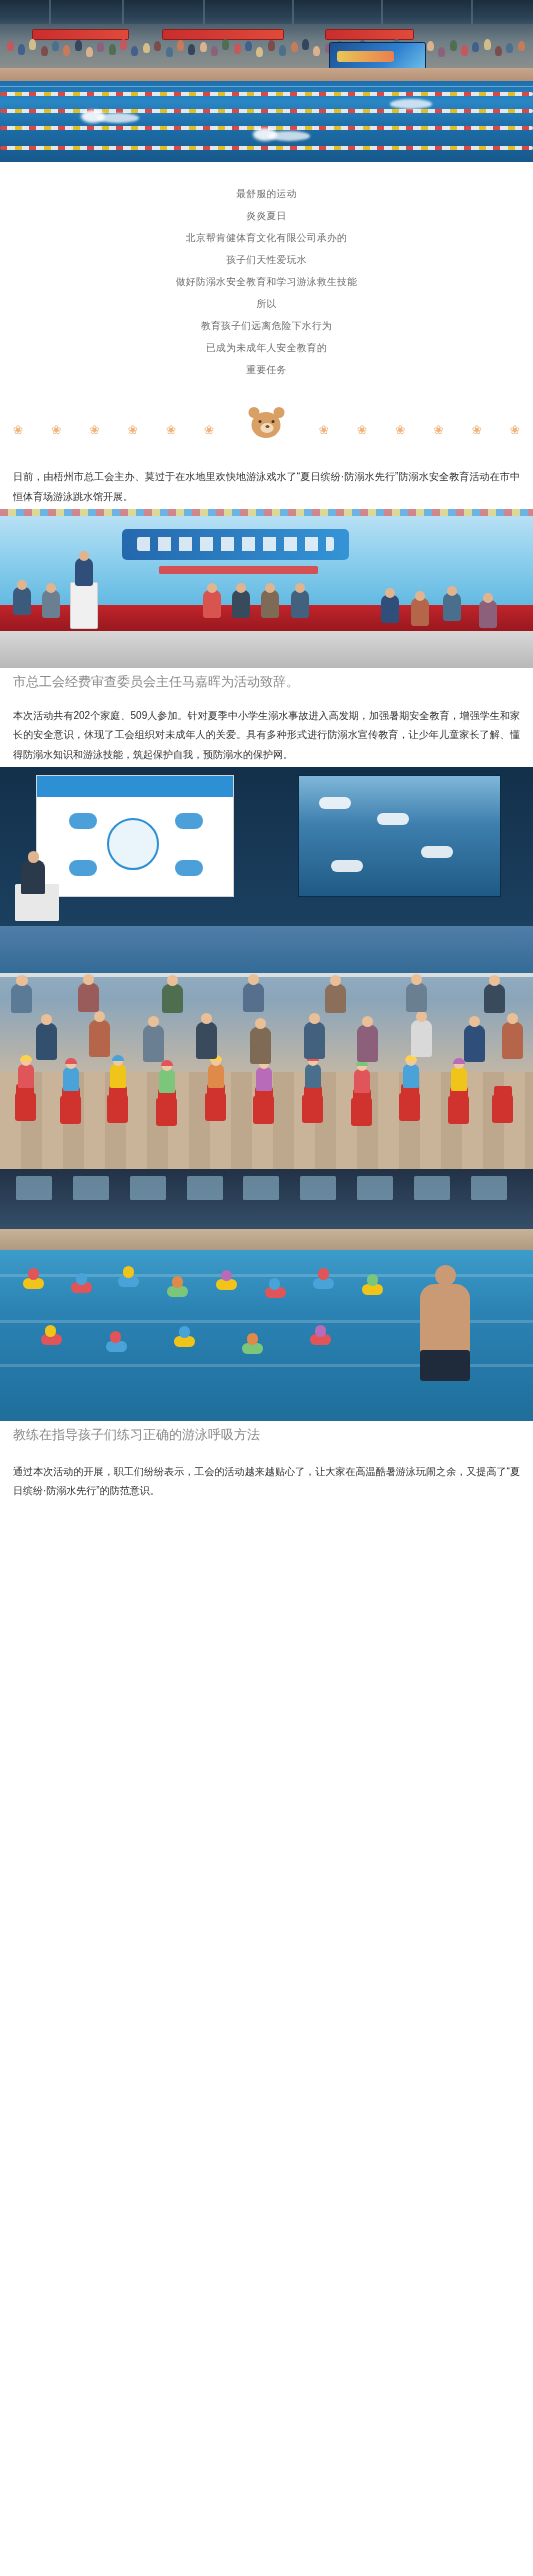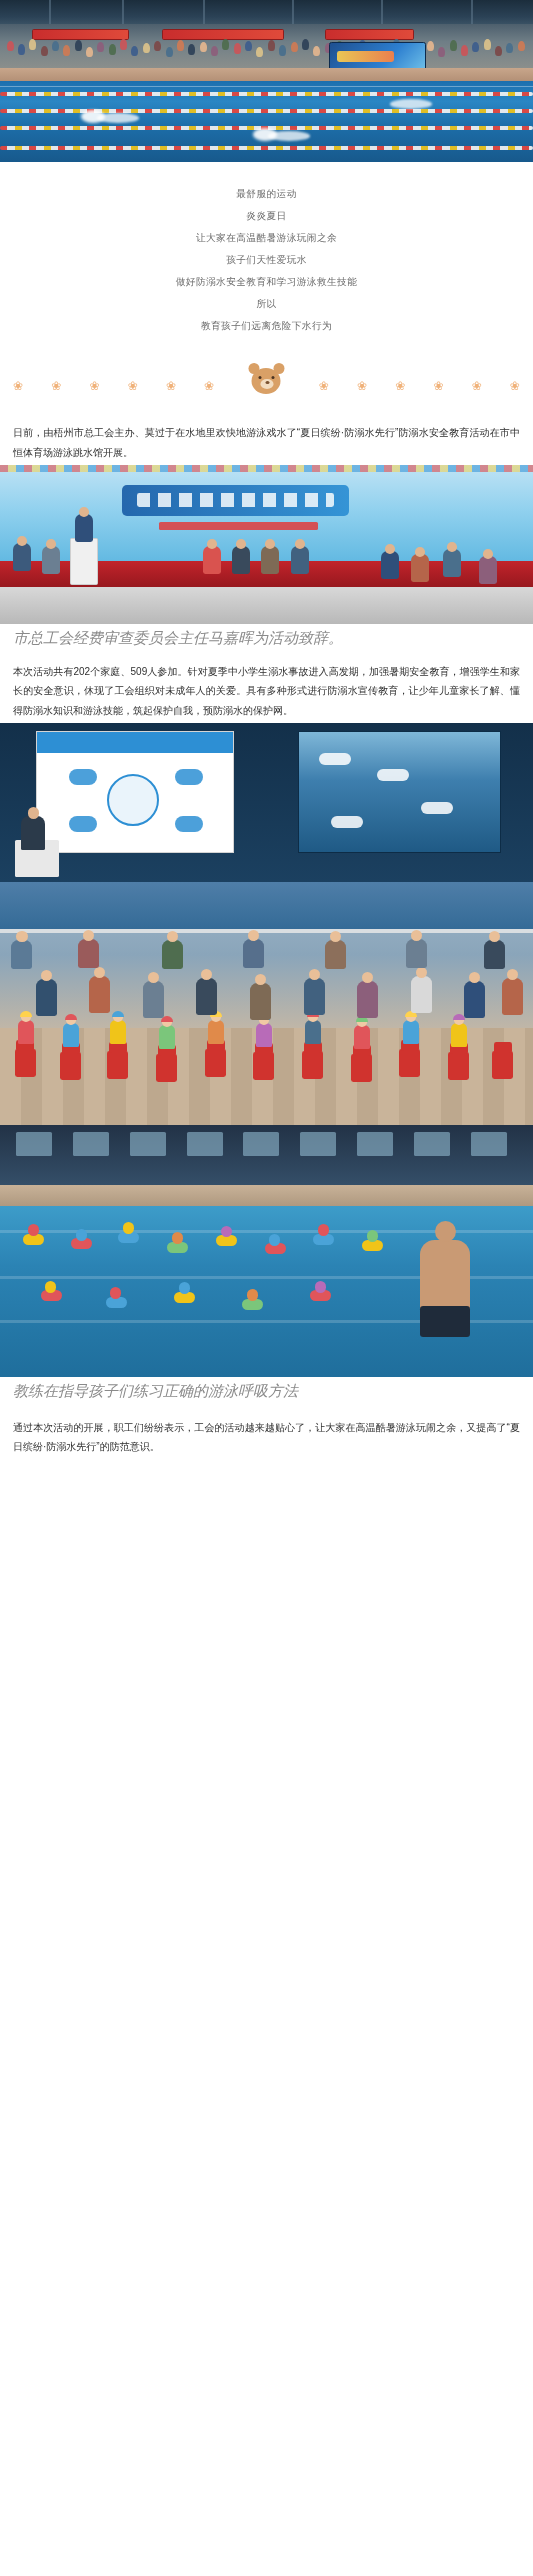--- a/index.html
+++ b/index.html
@@ -118,24 +118,23 @@
   
   .para {
     padding: 4.9px 13px 3.2px;
     font-size: 10px;
     line-height: 19.5px;
     color: #2f2f2f;
     text-align: justify;
   }
   .caption {
     padding: 6.5px 13px 11.4px;
-    font-size: 15px;
+    font-size: 13px;
     color: #8a8a8a;
     line-height: 14.6px;
-    font-style: italic;
   }
 
   
   .p2 { height: 159px; background:#2f4f72; }
   .p2 .backdrop {
     position:absolute; left:0; right:0; top:0; height:104px;
     background: linear-gradient(180deg,#bfe3f5 0%, #8fd0ee 45%, #5cb6e0 100%);
   }
   .p2 .title-art {
     position:absolute; left:122px; top:19.5px; width:227px; height:31px;
@@ -359,25 +358,27 @@
       <div class="splash" style="left:81px; top:29px"></div>
       <div class="swimmer" style="left:268px; top:50px"></div>
       <div class="splash" style="left:253px; top:47px"></div>
       <div class="swimmer" style="left:390px; top:18px"></div>
     </div>
   </div>
 
   <div class="poem">
     <div>最舒服的运动</div>
     <div>炎炎夏日</div>
-    <div>让大家在高温酷暑游泳玩闹之余</div>
+    <div>北京帮肯健体育文化有限公司承办的</div>
     <div>孩子们天性爱玩水</div>
     <div>做好防溺水安全教育和学习游泳救生技能</div>
     <div>所以</div>
     <div>教育孩子们远离危险下水行为</div>
+    <div>已成为未成年人安全教育的</div>
+    <div>重要任务</div>
   </div>
 
   <div class="divider">
     <div class="paws">
       <span>❀</span>
       <span>❀</span>
       <span>❀</span>
       <span>❀</span>
       <span>❀</span>
       <span>❀</span>

